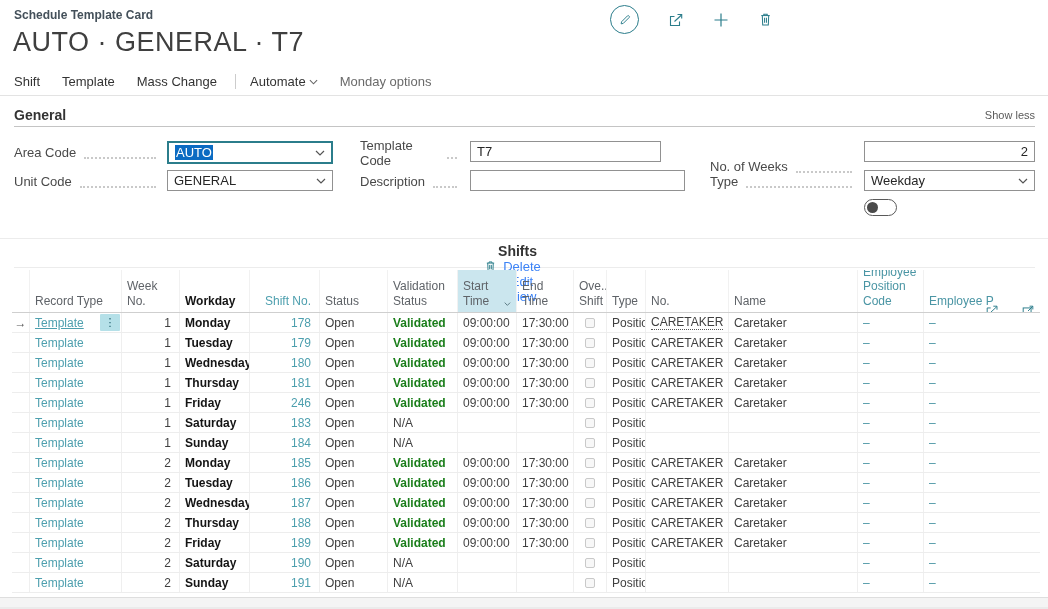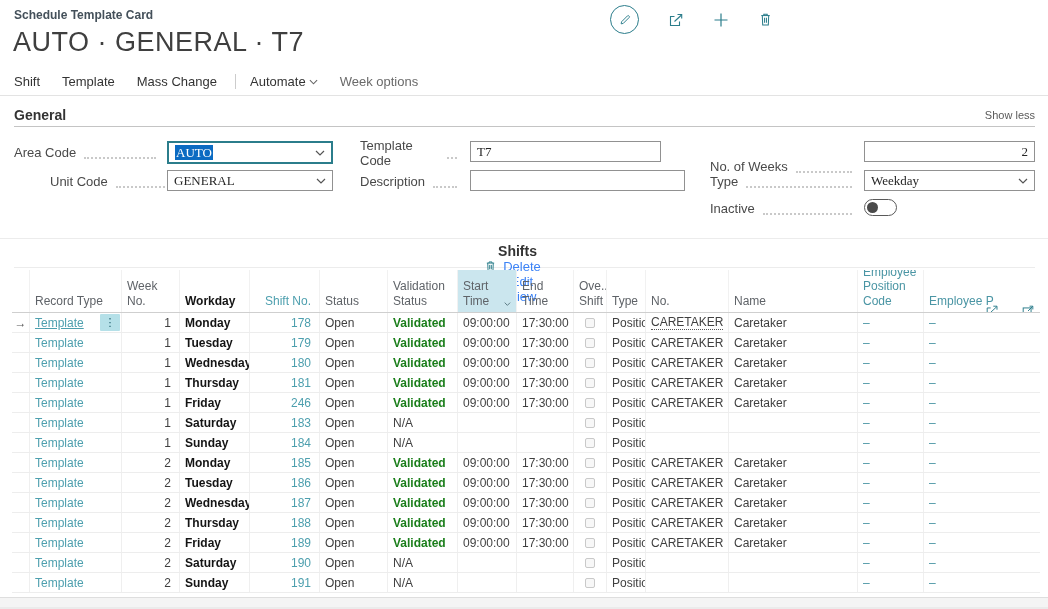--- a/index.html
+++ b/index.html
@@ -28,21 +28,21 @@
   .chev-sm { color:#666; }
   
   .section-head { position:absolute; left:14px; right:13px; top:103px; height:24px; border-bottom:1px solid #c4c4c4; display:flex; align-items:center; justify-content:space-between; }
   .section-head .h { font-size:14px; font-weight:700; color:#333; }
   .show-less { font-size:11px; color:#5a5a5a; }
   .leader { flex:1; border-bottom:2px dotted #c9c9c9; margin:0 8px; height:60%; }
   .fld-label { position:absolute; font-size:13px; color:#494949; display:flex; align-items:center; height:21px; }
   .fld-label .leader { min-width:10px; }
   .control { position:absolute; height:21px; border:1px solid #919191; background:#fff; font-size:13px; color:#262626; display:flex; align-items:center; padding:0 6px; }
   .control.focused { border:2px solid var(--teal); }
-  .control .val { white-space:nowrap;font-family:Liberation Serif, serif; }
+  .control .val { white-space:nowrap; }
   .control .sel-hl { background:#0b6bc2; color:#fff; padding:0 1px; }
   .control .dd { margin-left:auto; color:#555; }
   .control.num { justify-content:flex-end; }
   .toggle { position:absolute; width:33px; height:17px; border:1px solid #5a5a5a; border-radius:9px; background:#fff; }
   .toggle .knob { position:absolute; left:2px; top:2px; width:11px; height:11px; border-radius:50%; background:#4a4a4a; }
   
   .shifts-sep { position:absolute; left:0; top:238px; width:100%; height:1px; background:#ececec; }
   .shifts-bar { position:absolute; left:14px; right:13px; top:243px; height:25px; display:flex; align-items:center; border-bottom:1px solid #ececec;flex-direction:column; }
   .shifts-bar .h { font-size:14px; font-weight:700; color:#333; margin-right:14px; }
   .vdiv { width:1px; height:15px; background:#ccc; margin-right:16px; }
@@ -114,40 +114,40 @@
     <span class="mi">Shift</span>
     <span class="mi">Template</span>
     <span class="mi">Mass Change</span>
     <span class="menu-divider"></span>
     <span class="mi automate">
       <span>Automate</span>
       <svg class="chev-sm" viewBox="0 0 10 6" width="9" height="6" fill="none" stroke="#666" stroke-width="1.2">
           <path d="M1 1l4 4 4-4"></path>
         </svg>
     </span>
-    <span class="mi fewer">Week options</span>
+    <span class="mi fewer">Monday options</span>
   </div>
 
   <div class="section-head">
     <span class="h">General</span>
     <span class="show-less">Show less</span>
   </div>
 
   <div class="fld-label" style="left:14px; top:142px; width:150px;">
     <span>Area Code</span>
       <span class="leader"></span>
   </div>
   <div class="control focused" style="left:167px; top:141px; width:166px; height:23px;">
     <span class="val"><span class="sel-hl">AUTO</span></span>
     <svg class="dd" viewBox="0 0 10 6" width="10" height="6" fill="none" stroke="#555" stroke-width="1.2">
         <path d="M1 1l4 4 4-4"></path>
       </svg>
   </div>
 
-  <div class="fld-label" style="left:14px; top:171px; width:150px;margin-left:36px;">
+  <div class="fld-label" style="left:14px; top:171px; width:150px;">
     <span>Unit Code</span>
       <span class="leader"></span>
   </div>
   <div class="control" style="left:167px; top:170px; width:166px;">
     <span class="val">GENERAL</span>
     <svg class="dd" viewBox="0 0 10 6" width="10" height="6" fill="none" stroke="#555" stroke-width="1.2">
         <path d="M1 1l4 4 4-4"></path>
       </svg>
   </div>
 
@@ -179,24 +179,20 @@
     <span>Type</span>
       <span class="leader"></span>
   </div>
   <div class="control" style="left:864px; top:170px; width:171px;">
     <span class="val">Weekday</span>
     <svg class="dd" viewBox="0 0 10 6" width="10" height="6" fill="none" stroke="#555" stroke-width="1.2">
         <path d="M1 1l4 4 4-4"></path>
       </svg>
   </div>
 
-  <div class="fld-label" style="left:710px; top:198px; width:150px;">
-    <span>Inactive</span>
-      <span class="leader"></span>
-  </div>
   <div class="toggle" style="left:864px; top:199px;">
     <span class="knob"></span>
   </div>
 
   <div class="shifts-sep"></div>
   <div class="shifts-bar">
     <span class="h">Shifts</span>
     <span class="vdiv"></span>
     <span class="tb-btn">
       <svg viewBox="0 0 16 16" width="13" height="13" fill="none" stroke="currentColor" stroke-width="1.2">

